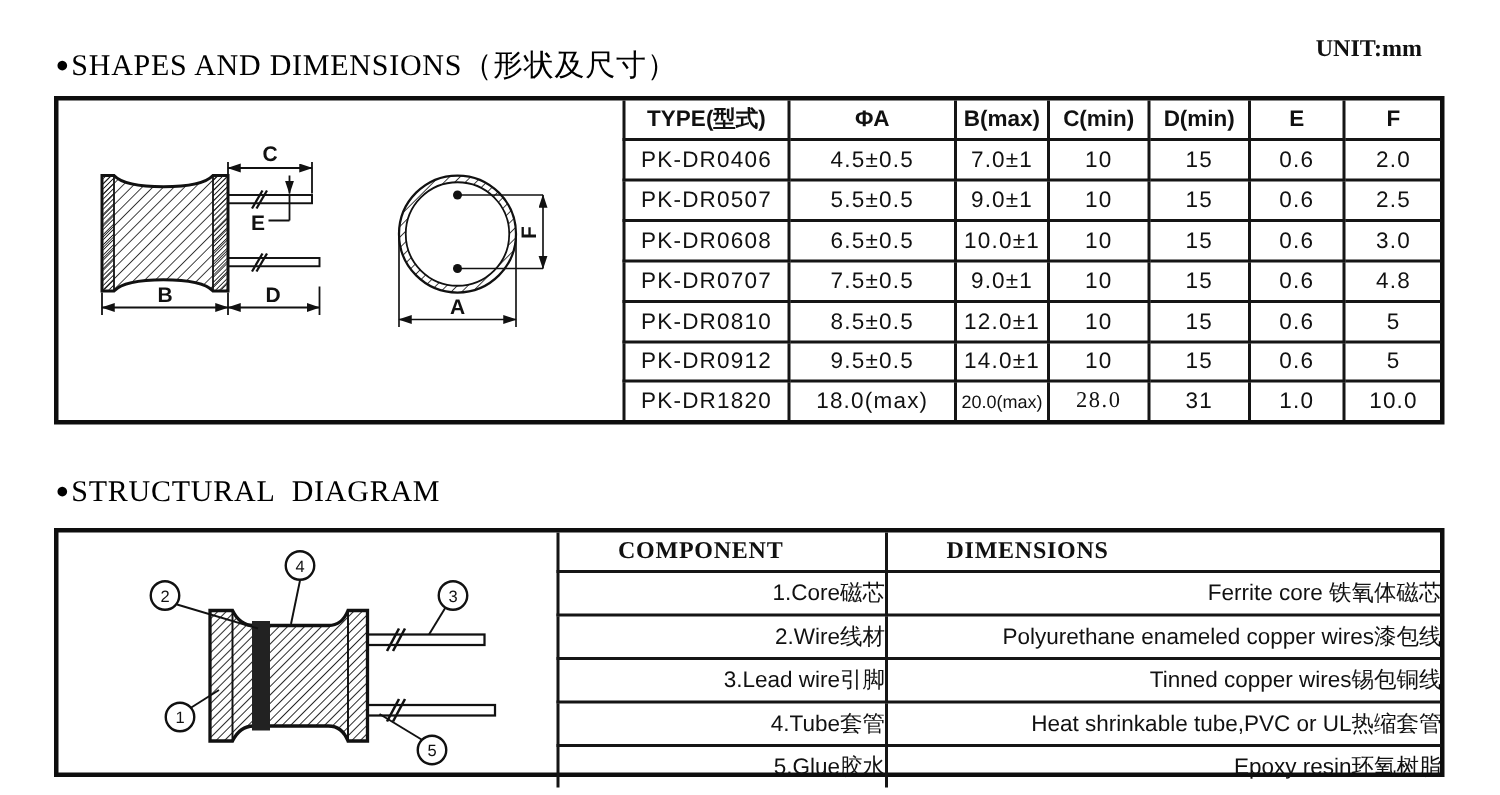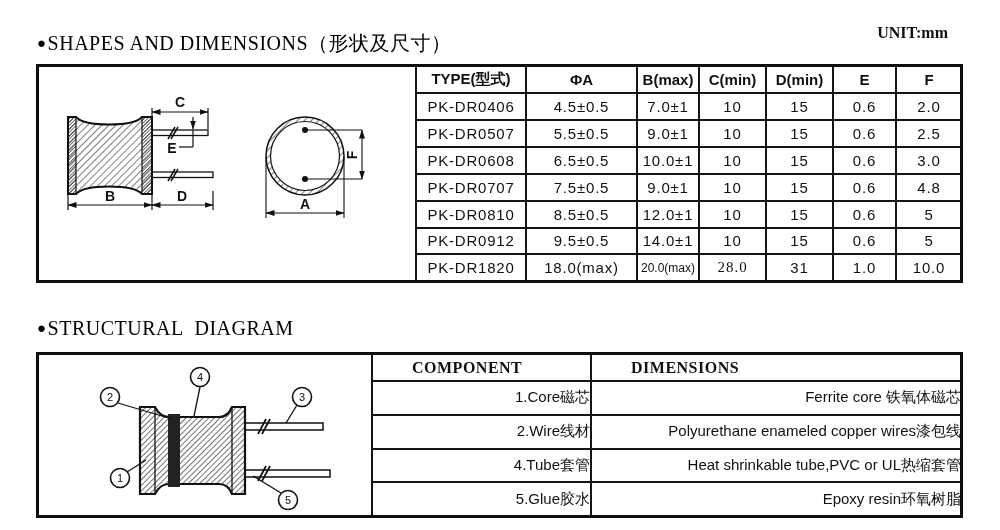--- a/index.html
+++ b/index.html
@@ -285,20 +285,24 @@
       <tbody>
         <tr>
           <td><span class="en">1.Core</span><span>磁芯</span></td>
           <td class="mat">Ferrite core 铁氧体磁芯</td>
         </tr>
         <tr>
           <td><span class="en">2.Wire</span><span>线材</span></td>
           <td class="mat">Polyurethane enameled copper wires漆包线</td>
         </tr>
         <tr>
+          <td><span class="en">3.Lead wire</span><span>引脚</span></td>
+          <td class="mat">Tinned copper wires锡包铜线</td>
+        </tr>
+        <tr>
           <td><span class="en">4.Tube</span><span>套管</span></td>
           <td class="mat">Heat shrinkable tube,PVC or UL热缩套管</td>
         </tr>
         <tr>
           <td><span class="en">5.Glue</span><span>胶水</span></td>
           <td class="mat">Epoxy resin环氧树脂</td>
         </tr>
       </tbody>
     </table>
   </div>

